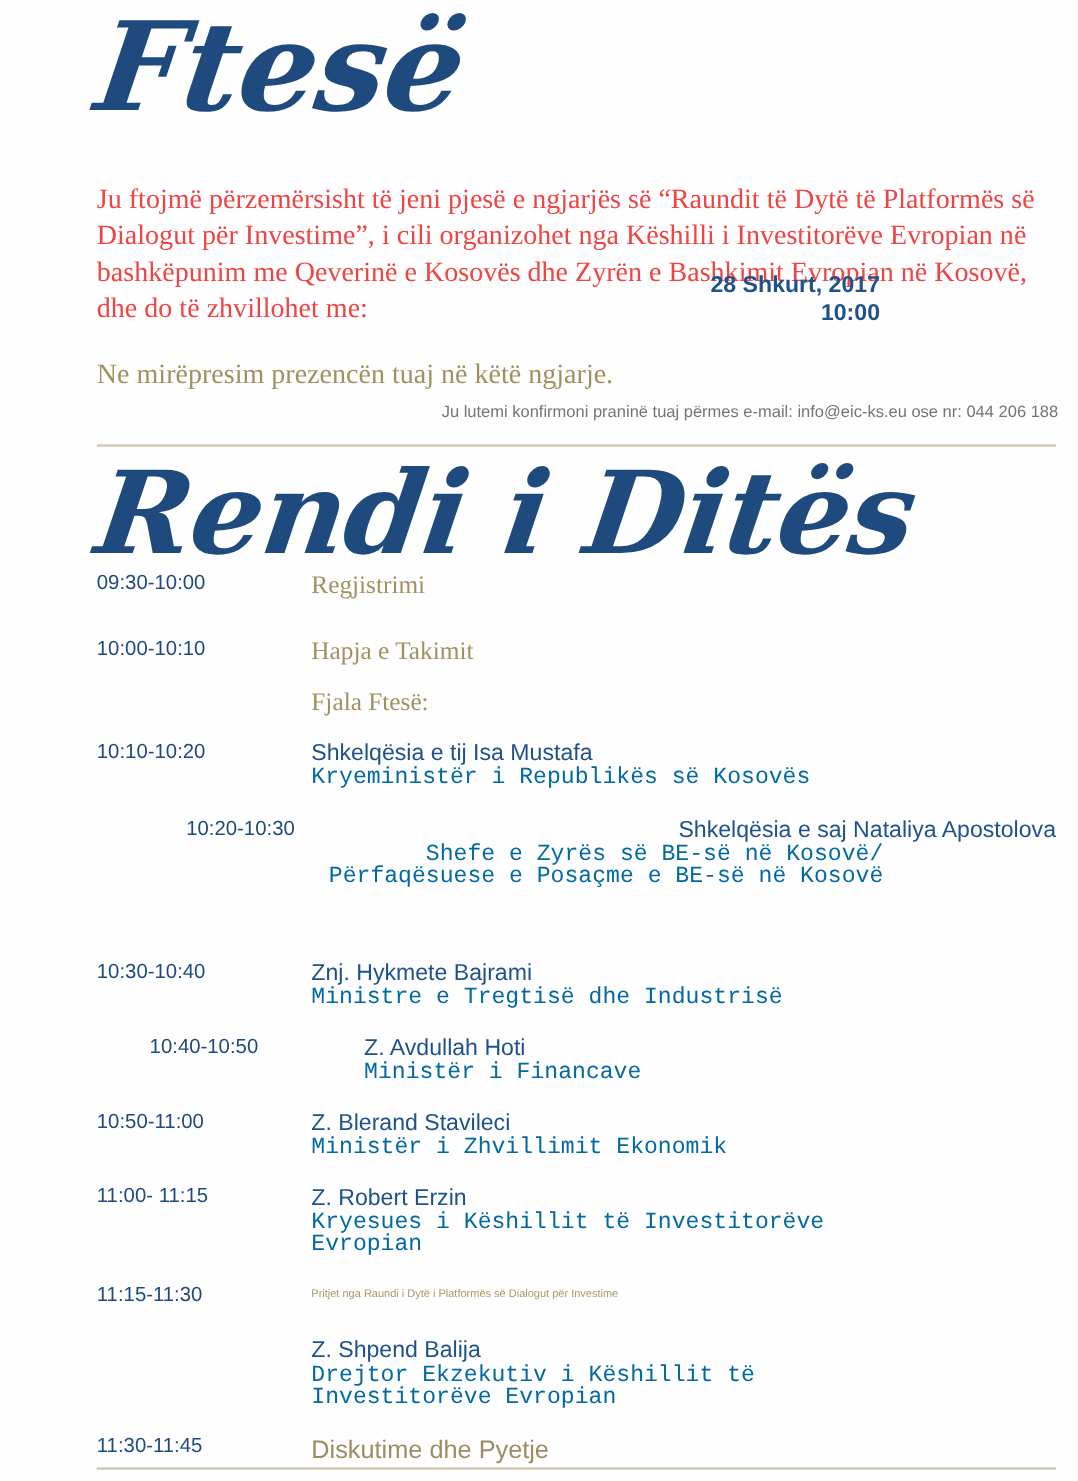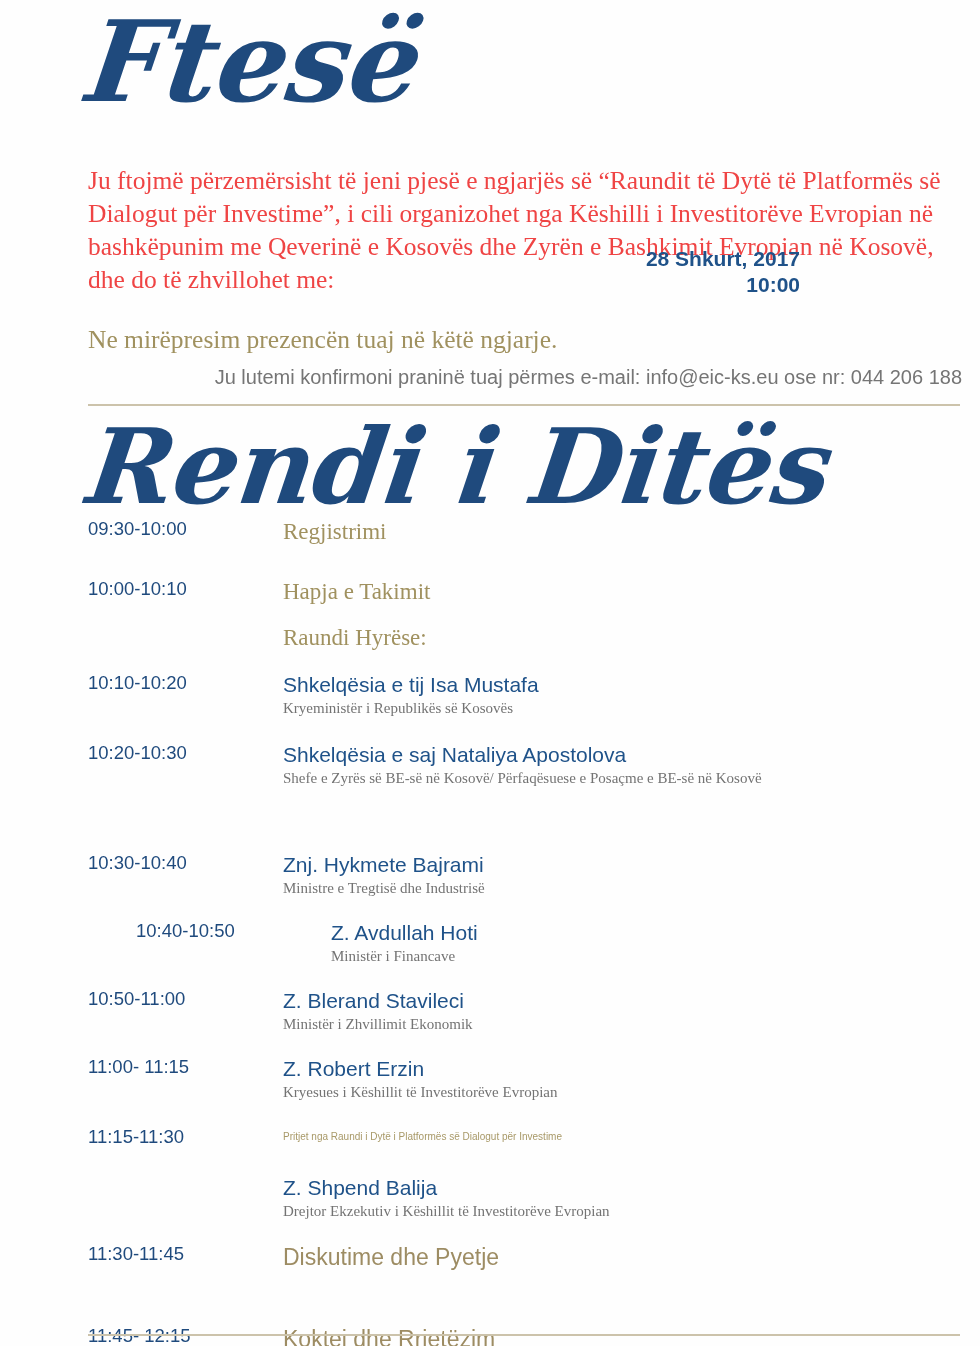--- a/index.html
+++ b/index.html
@@ -92,21 +92,21 @@
     line-height: 33px;
     color: #a0915f;
   }
 
   
   #rsvp-line {
     position: absolute;
     right: 18px;
     top: 366px;
     font-family: "Liberation Sans", "DejaVu Sans", sans-serif;
-    font-size: 20px;
+    font-size: 15px;
     color: #757575;
     white-space: nowrap;
   }
 
   
   .rule {
     position: absolute;
     left: 88px;
     width: 872px;
     height: 2px;
@@ -164,24 +164,24 @@
   }
   
   .speaker-name {
     font-family: "Liberation Sans", "DejaVu Sans", sans-serif;
     font-size: 21px;
     line-height: 26px;
     color: #1f5289;
   }
   
   .speaker-role {
-    font-family: Liberation Serif, serif;
-    font-size: 15px;
+    font-family: Liberation Mono, monospace;
+    font-size: 21px;
     line-height: 20px;
-    color: #737373;
+    color: #0369a1;
     max-width: 520px;
   }
 </style>
 </head>
 <body>
 
 <div class="page">
 
   <div id="invite-title" class="script-title">
     <span class="cap">Ftesë</span>
@@ -213,31 +213,31 @@
       </div>
       <div class="agenda-row" style="margin-bottom: 18px;">
         <div class="agenda-time">10:00-10:10</div>
         <div class="agenda-body">
           <div class="entry-serif">Hapja e Takimit</div>
         </div>
       </div>
       <div class="agenda-row" style="margin-bottom: 20px;">
         <div class="agenda-time"></div>
         <div class="agenda-body">
-          <div class="entry-serif">Raundi Hyrëse:</div>
+          <div class="entry-serif">Fjala Ftesë:</div>
         </div>
       </div>
       <div class="agenda-row" style="margin-bottom: 24px;">
         <div class="agenda-time">10:10-10:20</div>
         <div class="agenda-body">
           <div class="speaker-name">Shkelqësia e tij Isa Mustafa</div>
           <div class="speaker-role">Kryeministër i Republikës së Kosovës</div>
         </div>
       </div>
-      <div class="agenda-row" style="margin-bottom: 64px;">
+      <div class="agenda-row" style="margin-bottom: 64px; text-align: right;">
         <div class="agenda-time">10:20-10:30</div>
         <div class="agenda-body">
           <div class="speaker-name">Shkelqësia e saj Nataliya Apostolova</div>
           <div class="speaker-role">Shefe e Zyrës së BE-së në Kosovë/ Përfaqësuese e Posaçme e BE-së në Kosovë</div>
         </div>
       </div>
       <div class="agenda-row" style="margin-bottom: 22px;">
         <div class="agenda-time">10:30-10:40</div>
         <div class="agenda-body">
           <div class="speaker-name">Znj. Hykmete Bajrami</div>

